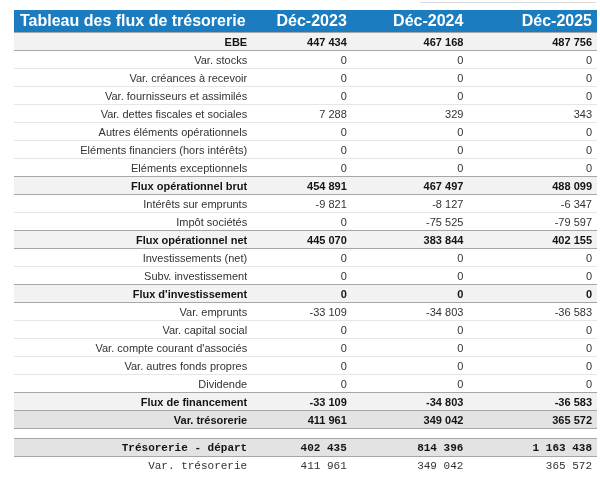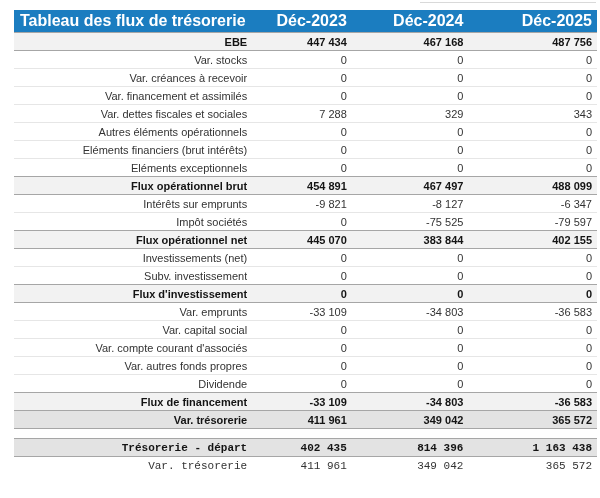--- a/index.html
+++ b/index.html
@@ -70,39 +70,39 @@
             <td class="num">0</td>
             <td class="num last">0</td>
           </tr>
           <tr class="normal bt-light">
             <td class="label">Var. créances à recevoir</td>
             <td class="num">0</td>
             <td class="num">0</td>
             <td class="num last">0</td>
           </tr>
           <tr class="normal bt-light">
-            <td class="label">Var. financement et assimilés</td>
+            <td class="label">Var. fournisseurs et assimilés</td>
             <td class="num">0</td>
             <td class="num">0</td>
             <td class="num last">0</td>
           </tr>
           <tr class="normal bt-light">
             <td class="label">Var. dettes fiscales et sociales</td>
             <td class="num">7 288</td>
             <td class="num">329</td>
             <td class="num last">343</td>
           </tr>
           <tr class="normal bt-light">
             <td class="label">Autres éléments opérationnels</td>
             <td class="num">0</td>
             <td class="num">0</td>
             <td class="num last">0</td>
           </tr>
           <tr class="normal bt-light">
-            <td class="label">Eléments financiers (brut intérêts)</td>
+            <td class="label">Eléments financiers (hors intérêts)</td>
             <td class="num">0</td>
             <td class="num">0</td>
             <td class="num last">0</td>
           </tr>
           <tr class="normal bt-light">
             <td class="label">Eléments exceptionnels</td>
             <td class="num">0</td>
             <td class="num">0</td>
             <td class="num last">0</td>
           </tr>

